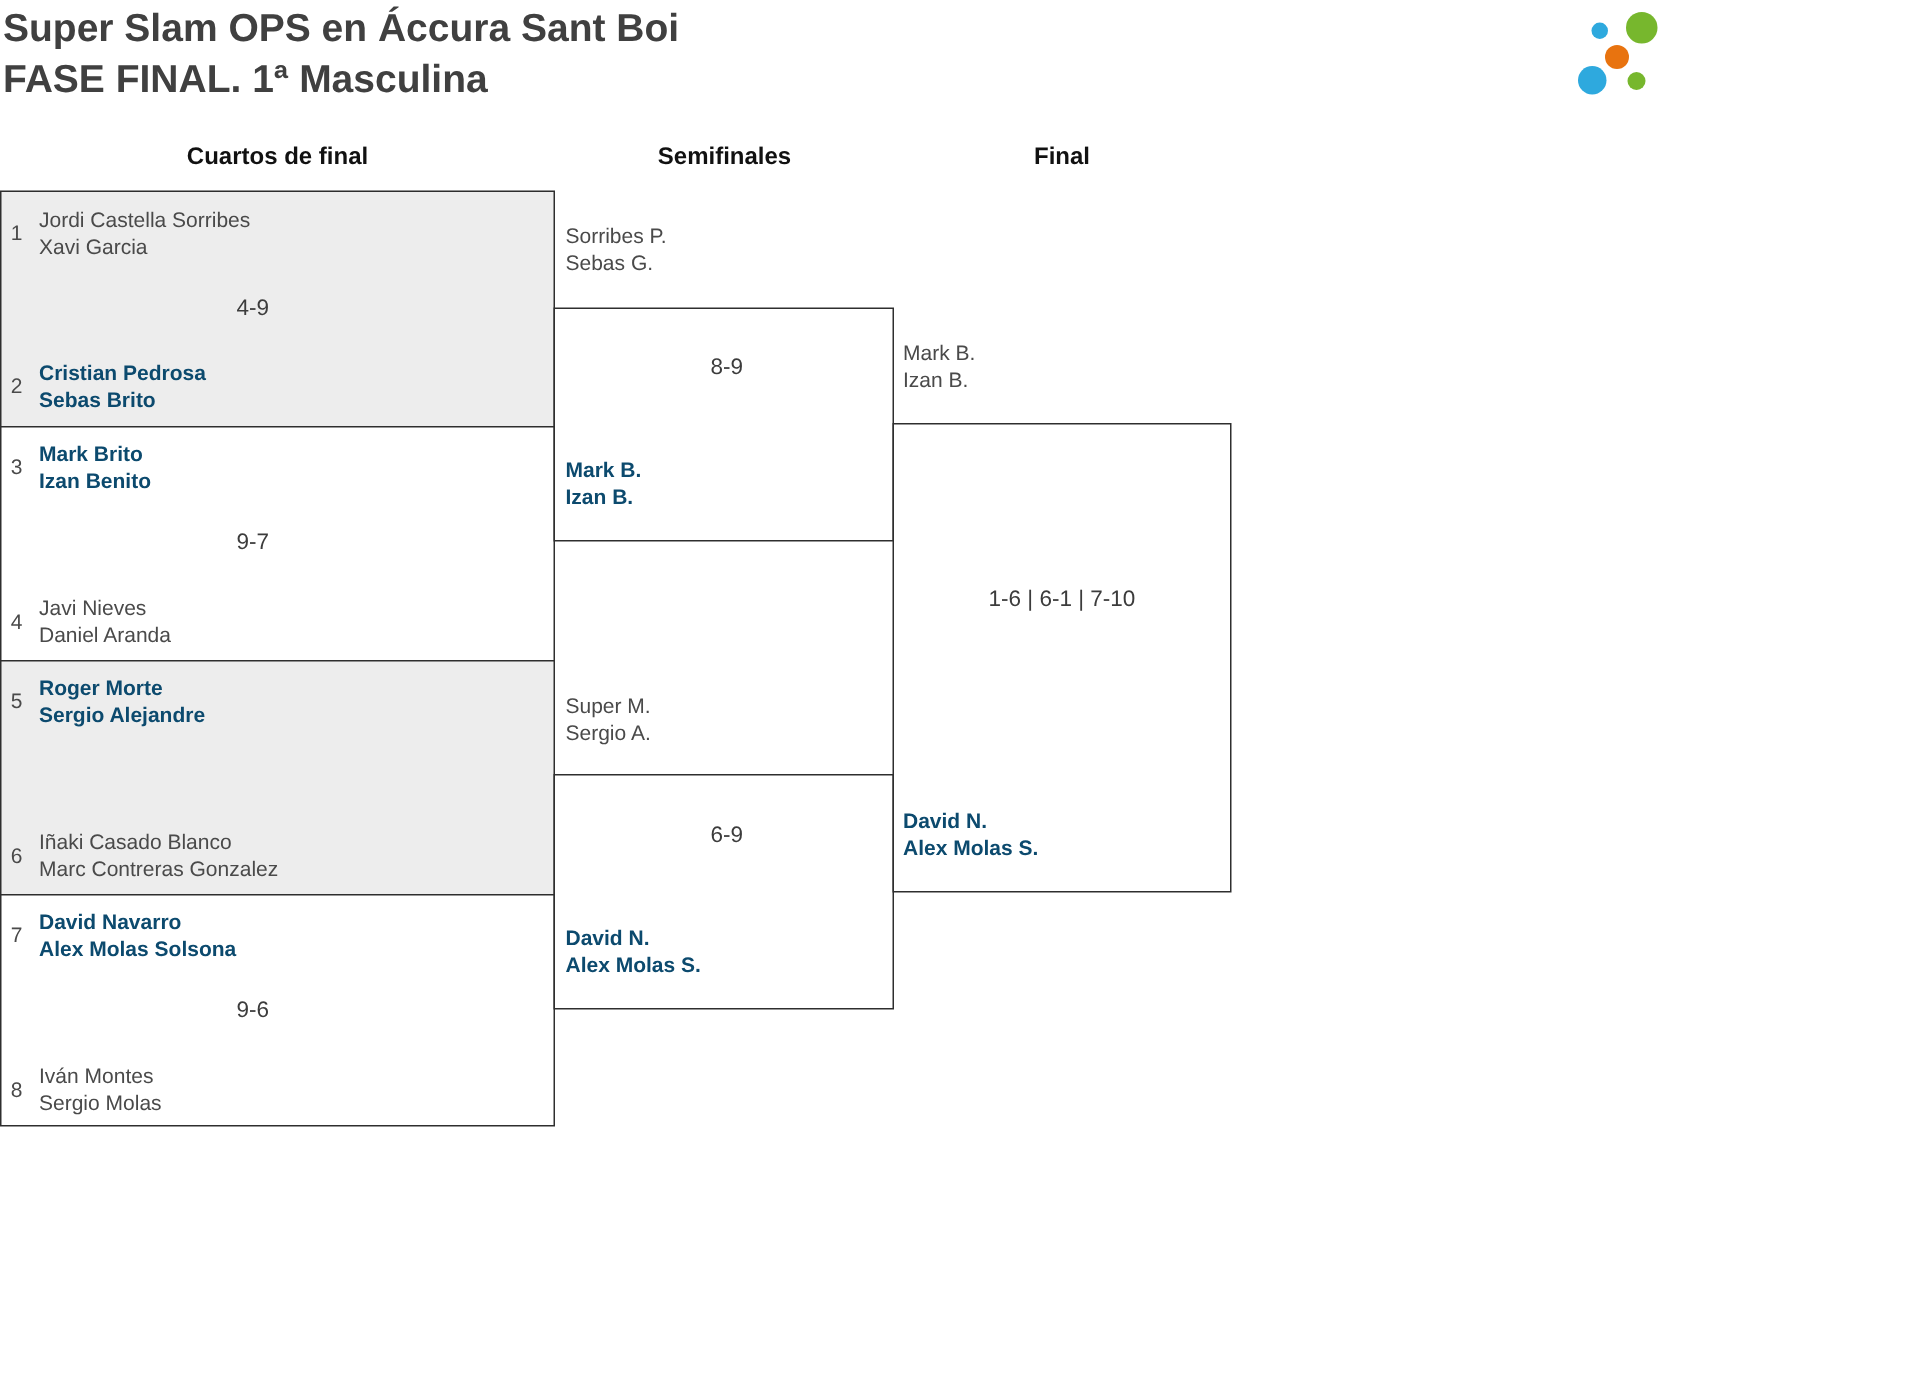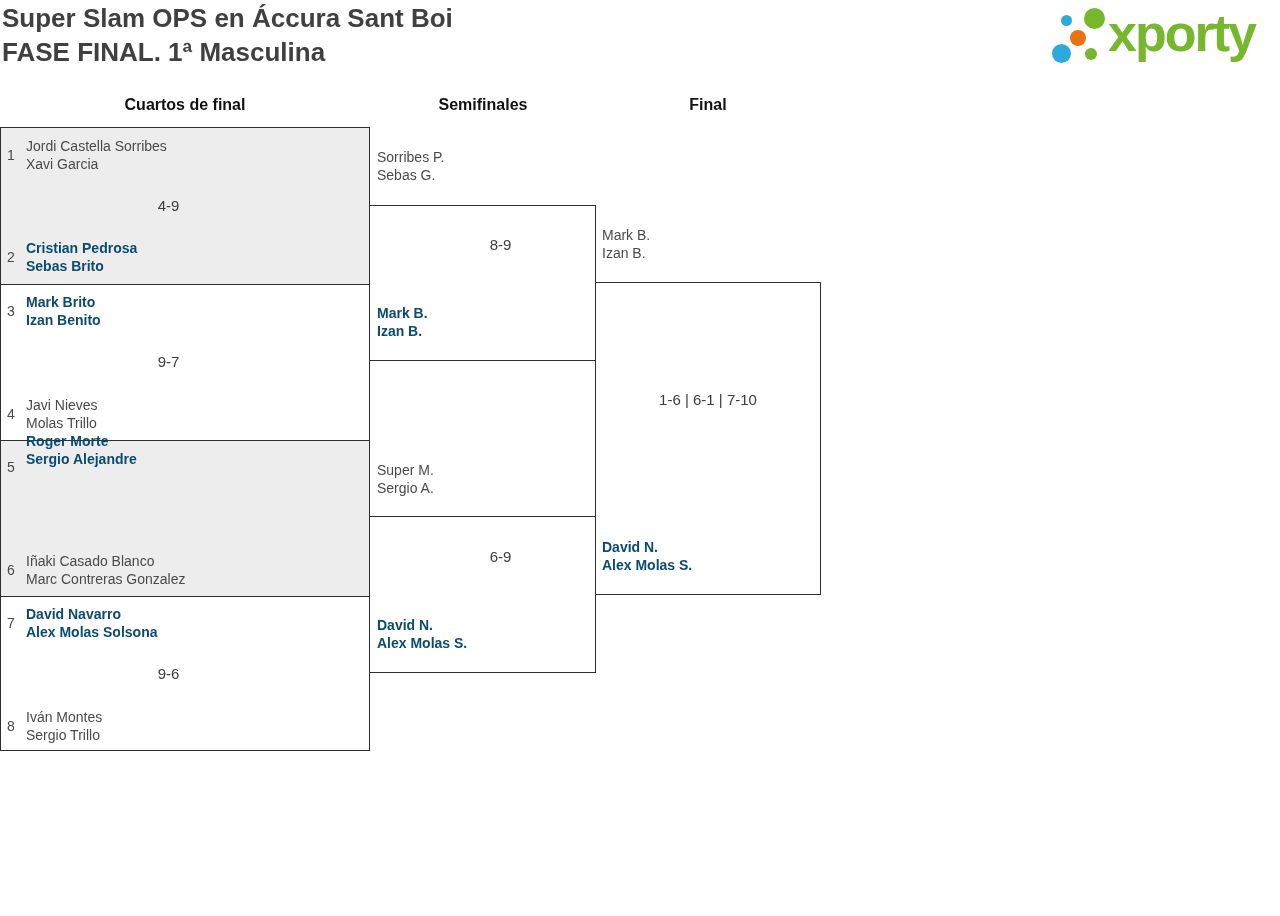--- a/index.html
+++ b/index.html
@@ -55,40 +55,39 @@
     font-size:14px; line-height:36px; text-align:center; color:#4a4a4a;
   }
   .qf-names { left:26px; }
   .sf-names { left:377px; }
   .f-names  { left:602px; }
   .score {
     position:absolute; height:20px; font-size:15px; line-height:20px;
     text-align:center; color:#3c3c3c;
   }
   .qf-score { left:0;     width:337px; }
-  .sf-score { left:370px; width:261px; }
+  .sf-score { left:354px; width:261px; }
   .f-score  { left:595px; width:226px; }
 </style>
 </head>
 <body>
 
 <div class="stage">
 
   <div class="title">
     <div>Super Slam OPS en Áccura Sant Boi</div>
     <div>FASE FINAL. 1ª Masculina</div>
   </div>
 
   <div class="logo">
     <span class="dot dot-blue-sm"></span>
     <span class="dot dot-green-lg"></span>
     <span class="dot dot-orange"></span>
     <span class="dot dot-blue-lg"></span>
     <span class="dot dot-green-sm"></span>
-    <span class="logo-text">xporty</span>
   </div>
 
   <div class="col-header col-h-sf">Semifinales</div>
   <div class="col-header col-h-qf">Cuartos de final</div>
   <div class="col-header col-h-f">Final</div>
 
   <div class="box qf-box qf-box-1 shaded"></div>
   <div class="box qf-box qf-box-2"></div>
   <div class="box qf-box qf-box-3 shaded"></div>
   <div class="box qf-box qf-box-4"></div>
@@ -112,44 +111,44 @@
 
   <div class="seed" style="top:293px">3</div>
   <div class="names qf-names winner" style="top:293px">
     <div>Mark Brito</div>
     <div>Izan Benito</div>
   </div>
   <div class="score qf-score" style="top:352px">9-7</div>
   <div class="seed" style="top:396px">4</div>
   <div class="names qf-names" style="top:396px">
     <div>Javi Nieves</div>
-    <div>Molas Trillo</div>
+    <div>Daniel Aranda</div>
   </div>
 
   <div class="seed" style="top:449px">5</div>
-  <div class="names qf-names winner" style="top:432px">
+  <div class="names qf-names winner" style="top:449px">
     <div>Roger Morte</div>
     <div>Sergio Alejandre</div>
   </div>
   <div class="seed" style="top:552px">6</div>
   <div class="names qf-names" style="top:552px">
     <div>Iñaki Casado Blanco</div>
     <div>Marc Contreras Gonzalez</div>
   </div>
 
   <div class="seed" style="top:605px">7</div>
   <div class="names qf-names winner" style="top:605px">
     <div>David Navarro</div>
     <div>Alex Molas Solsona</div>
   </div>
   <div class="score qf-score" style="top:664px">9-6</div>
   <div class="seed" style="top:708px">8</div>
   <div class="names qf-names" style="top:708px">
     <div>Iván Montes</div>
-    <div>Sergio Trillo</div>
+    <div>Sergio Molas</div>
   </div>
 
   <div class="names sf-names" style="top:148px">
     <div>Sorribes P.</div>
     <div>Sebas G.</div>
   </div>
   <div class="score sf-score" style="top:235px">8-9</div>
   <div class="names sf-names winner" style="top:304px">
     <div>Mark B.</div>
     <div>Izan B.</div>

